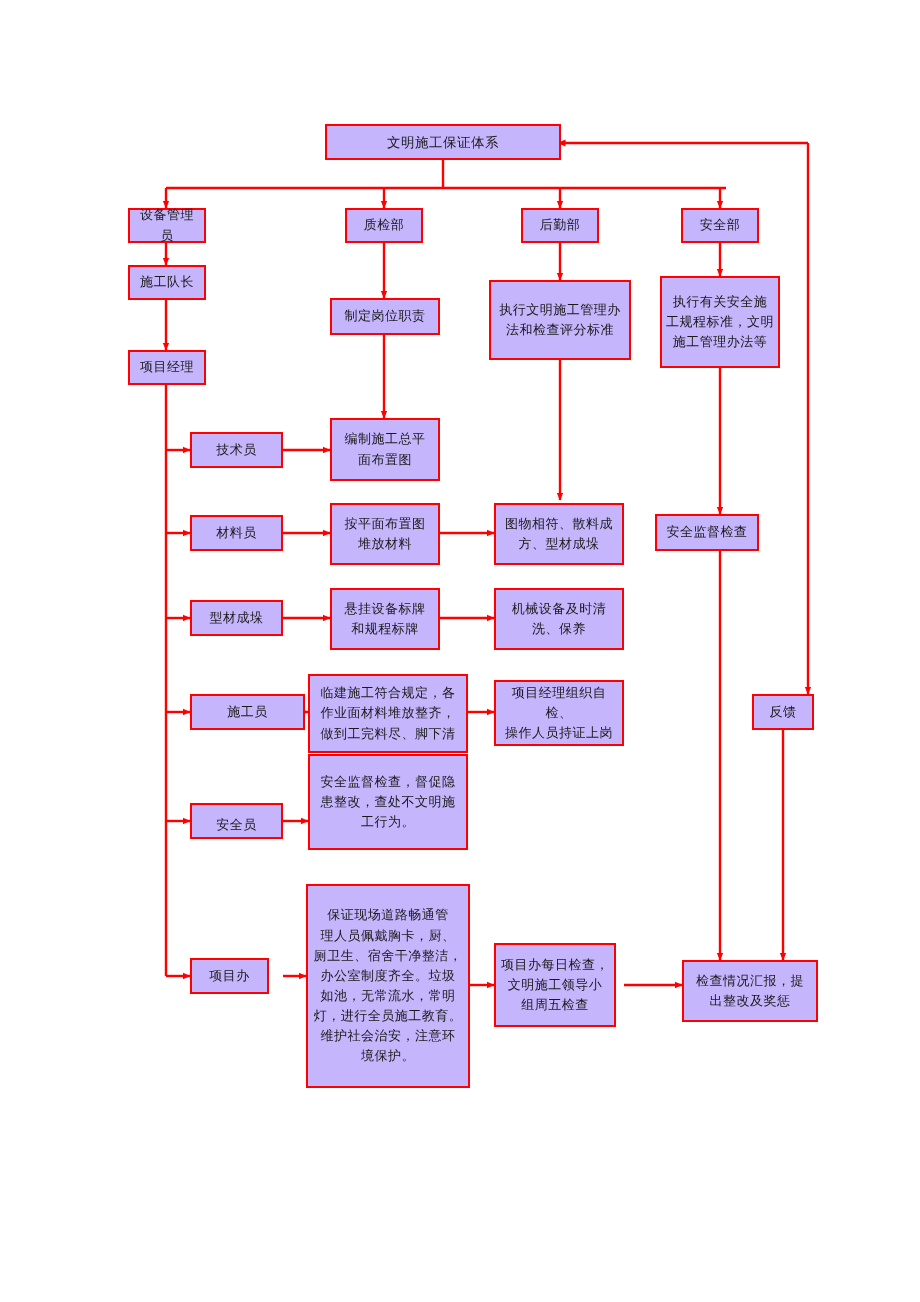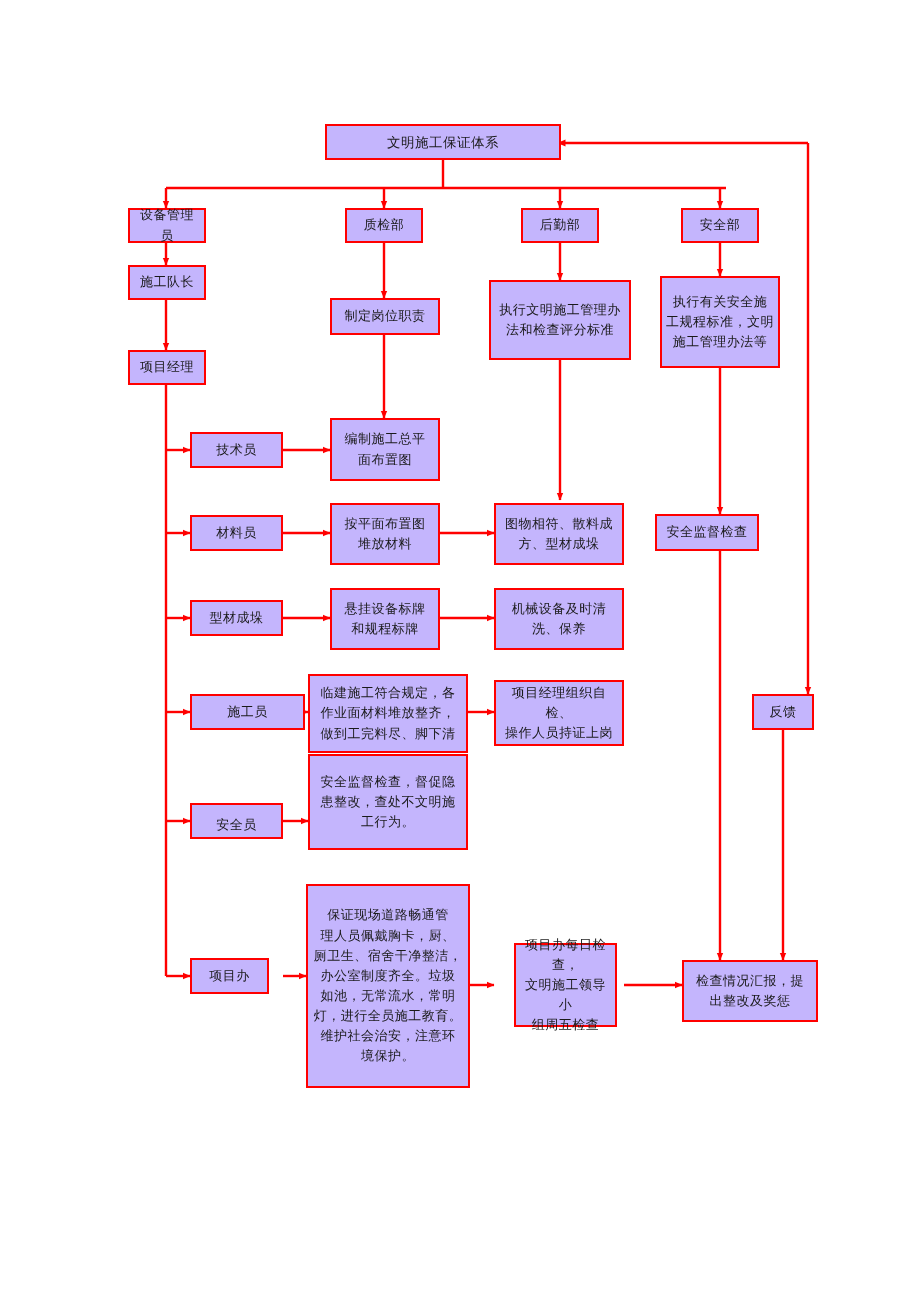--- a/index.html
+++ b/index.html
@@ -213,21 +213,21 @@
   </div>
 
   <div class="node-box" style="left:655px; top:514px; width:104px; height:37px;">
     <span>安全监督检查</span>
   </div>
 
   <div class="node-box" style="left:752px; top:694px; width:62px; height:36px;">
     <span>反馈</span>
   </div>
 
-  <div class="node-box" style="left:514px; top:943px; width:103px; height:84px;">
+  <div class="node-box" style="left:494px; top:943px; width:122px; height:84px;">
     <span>项目办每日检查，<br>文明施工领导小<br>组周五检查</span>
   </div>
 
   <div class="node-box" style="left:682px; top:960px; width:136px; height:62px;">
     <span>检查情况汇报，提<br>出整改及奖惩</span>
   </div>
 
 </div>
 
 </body></html>

